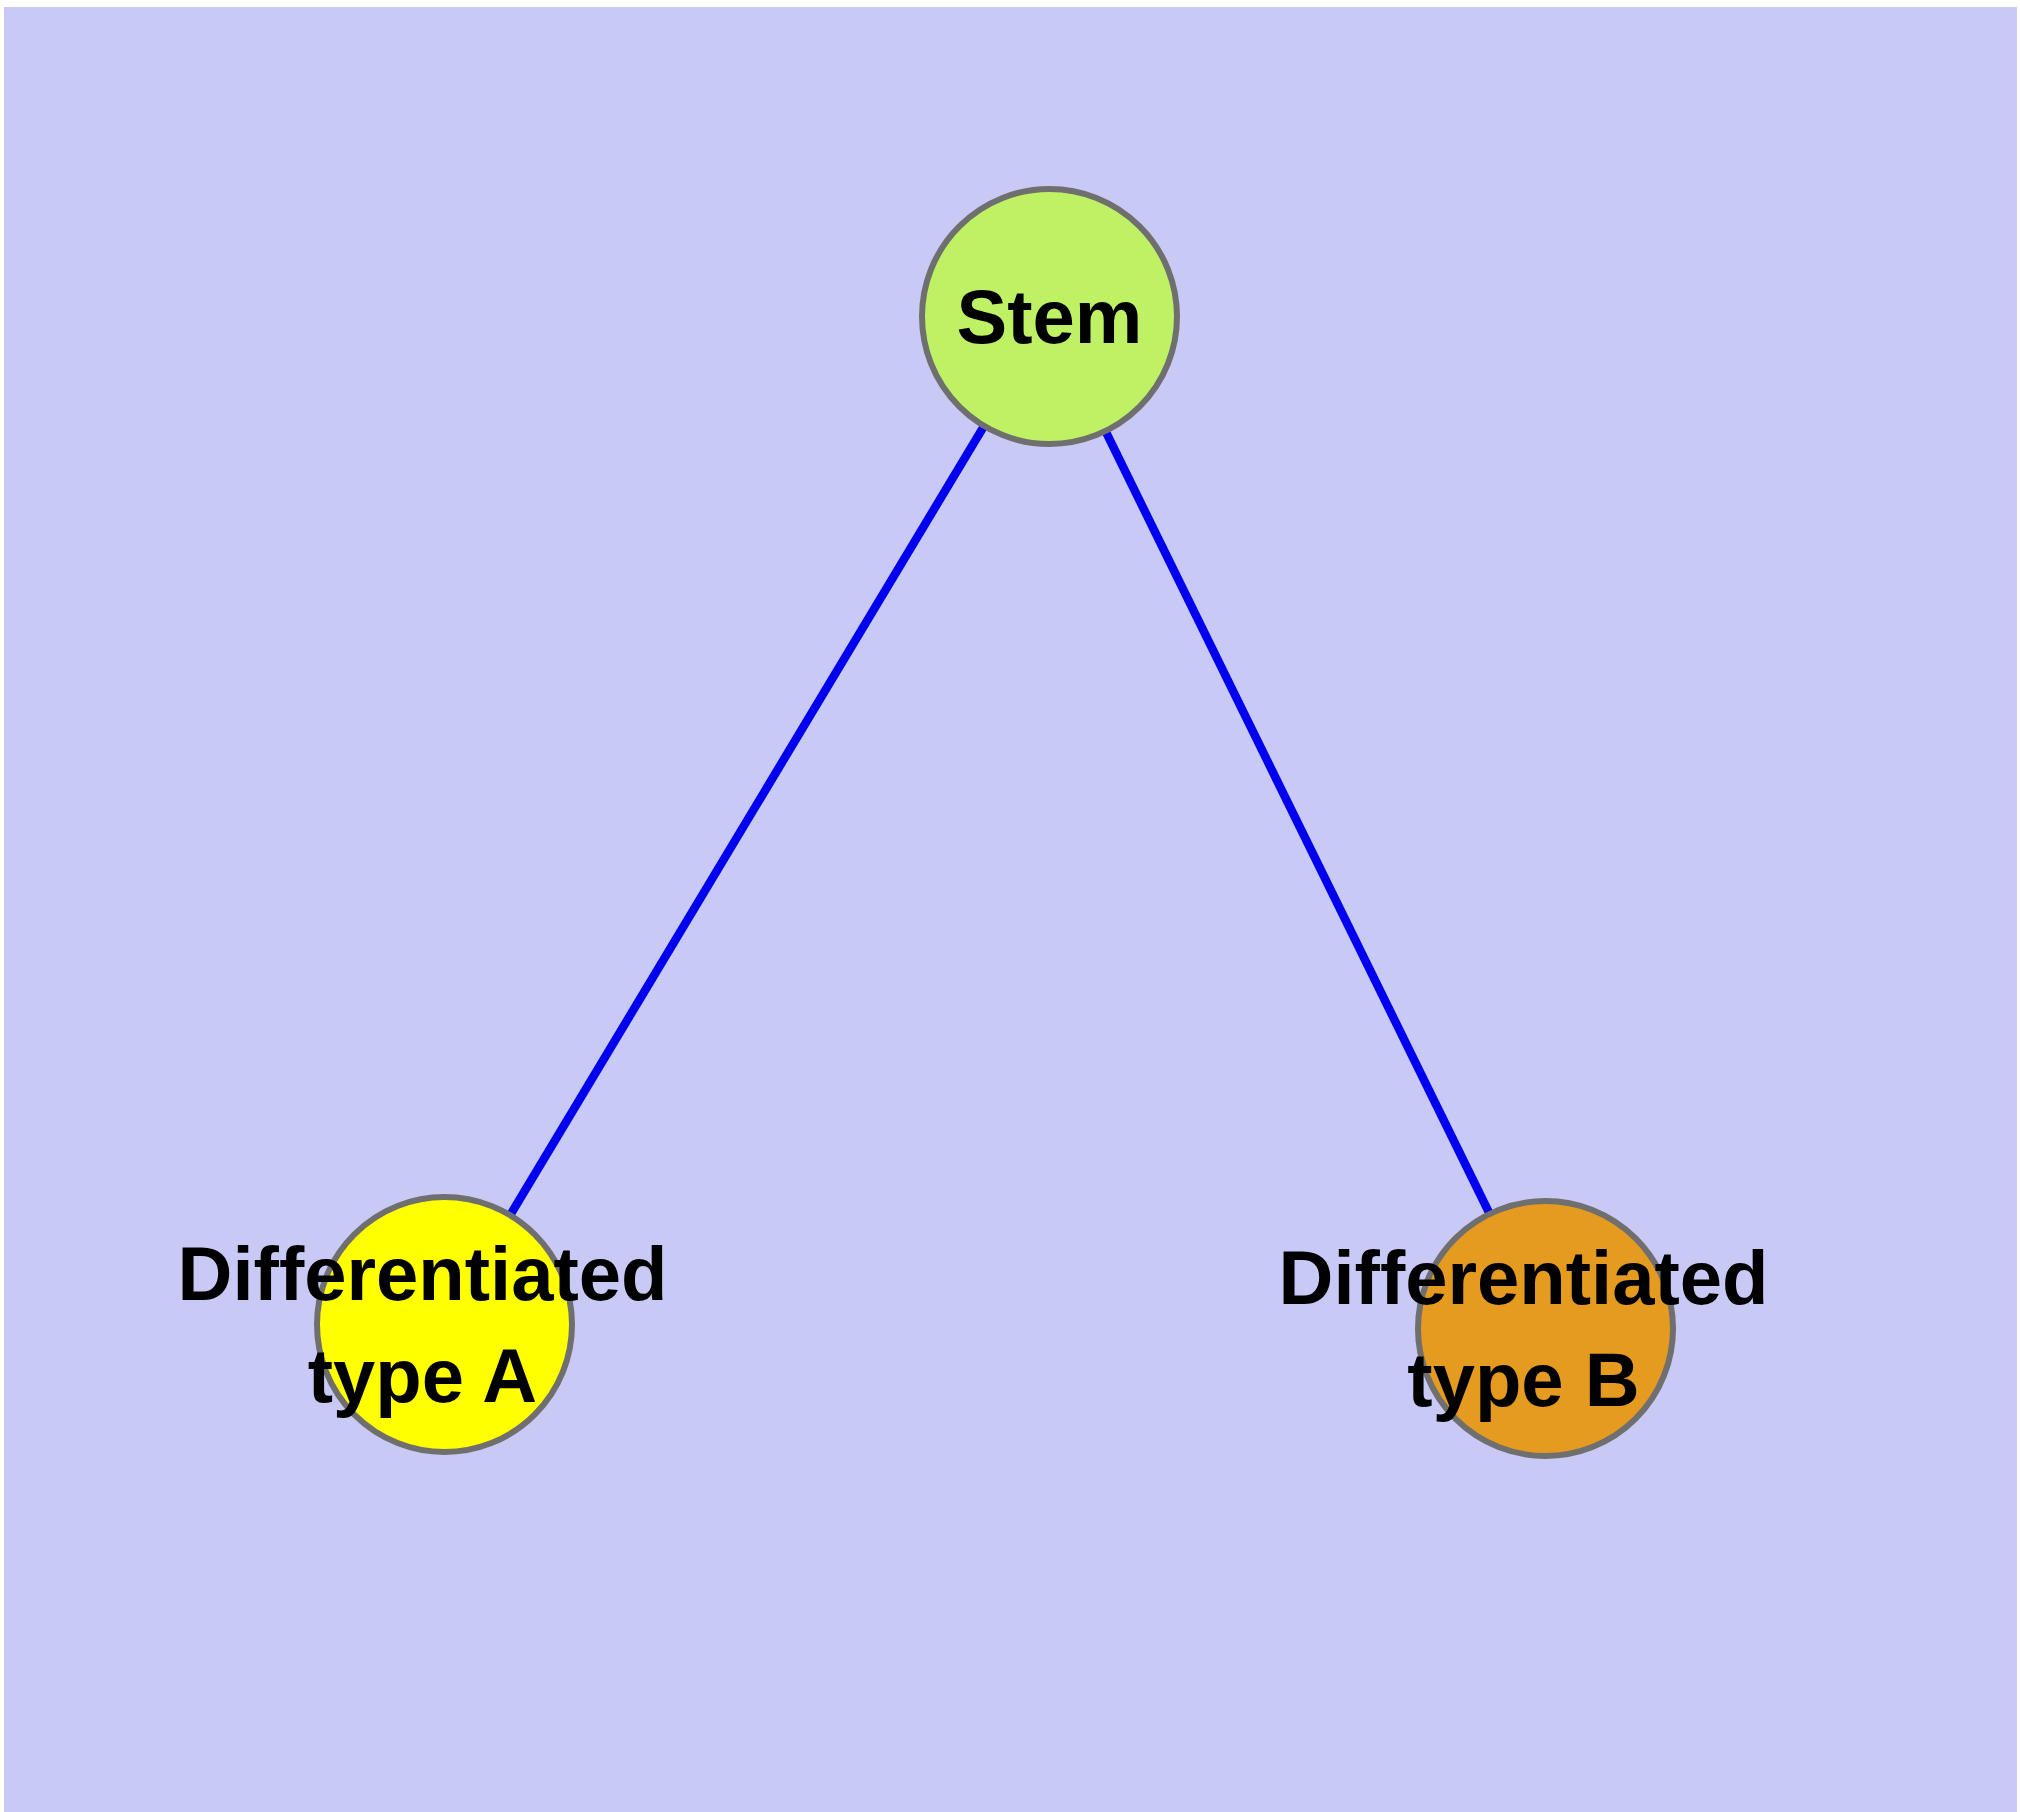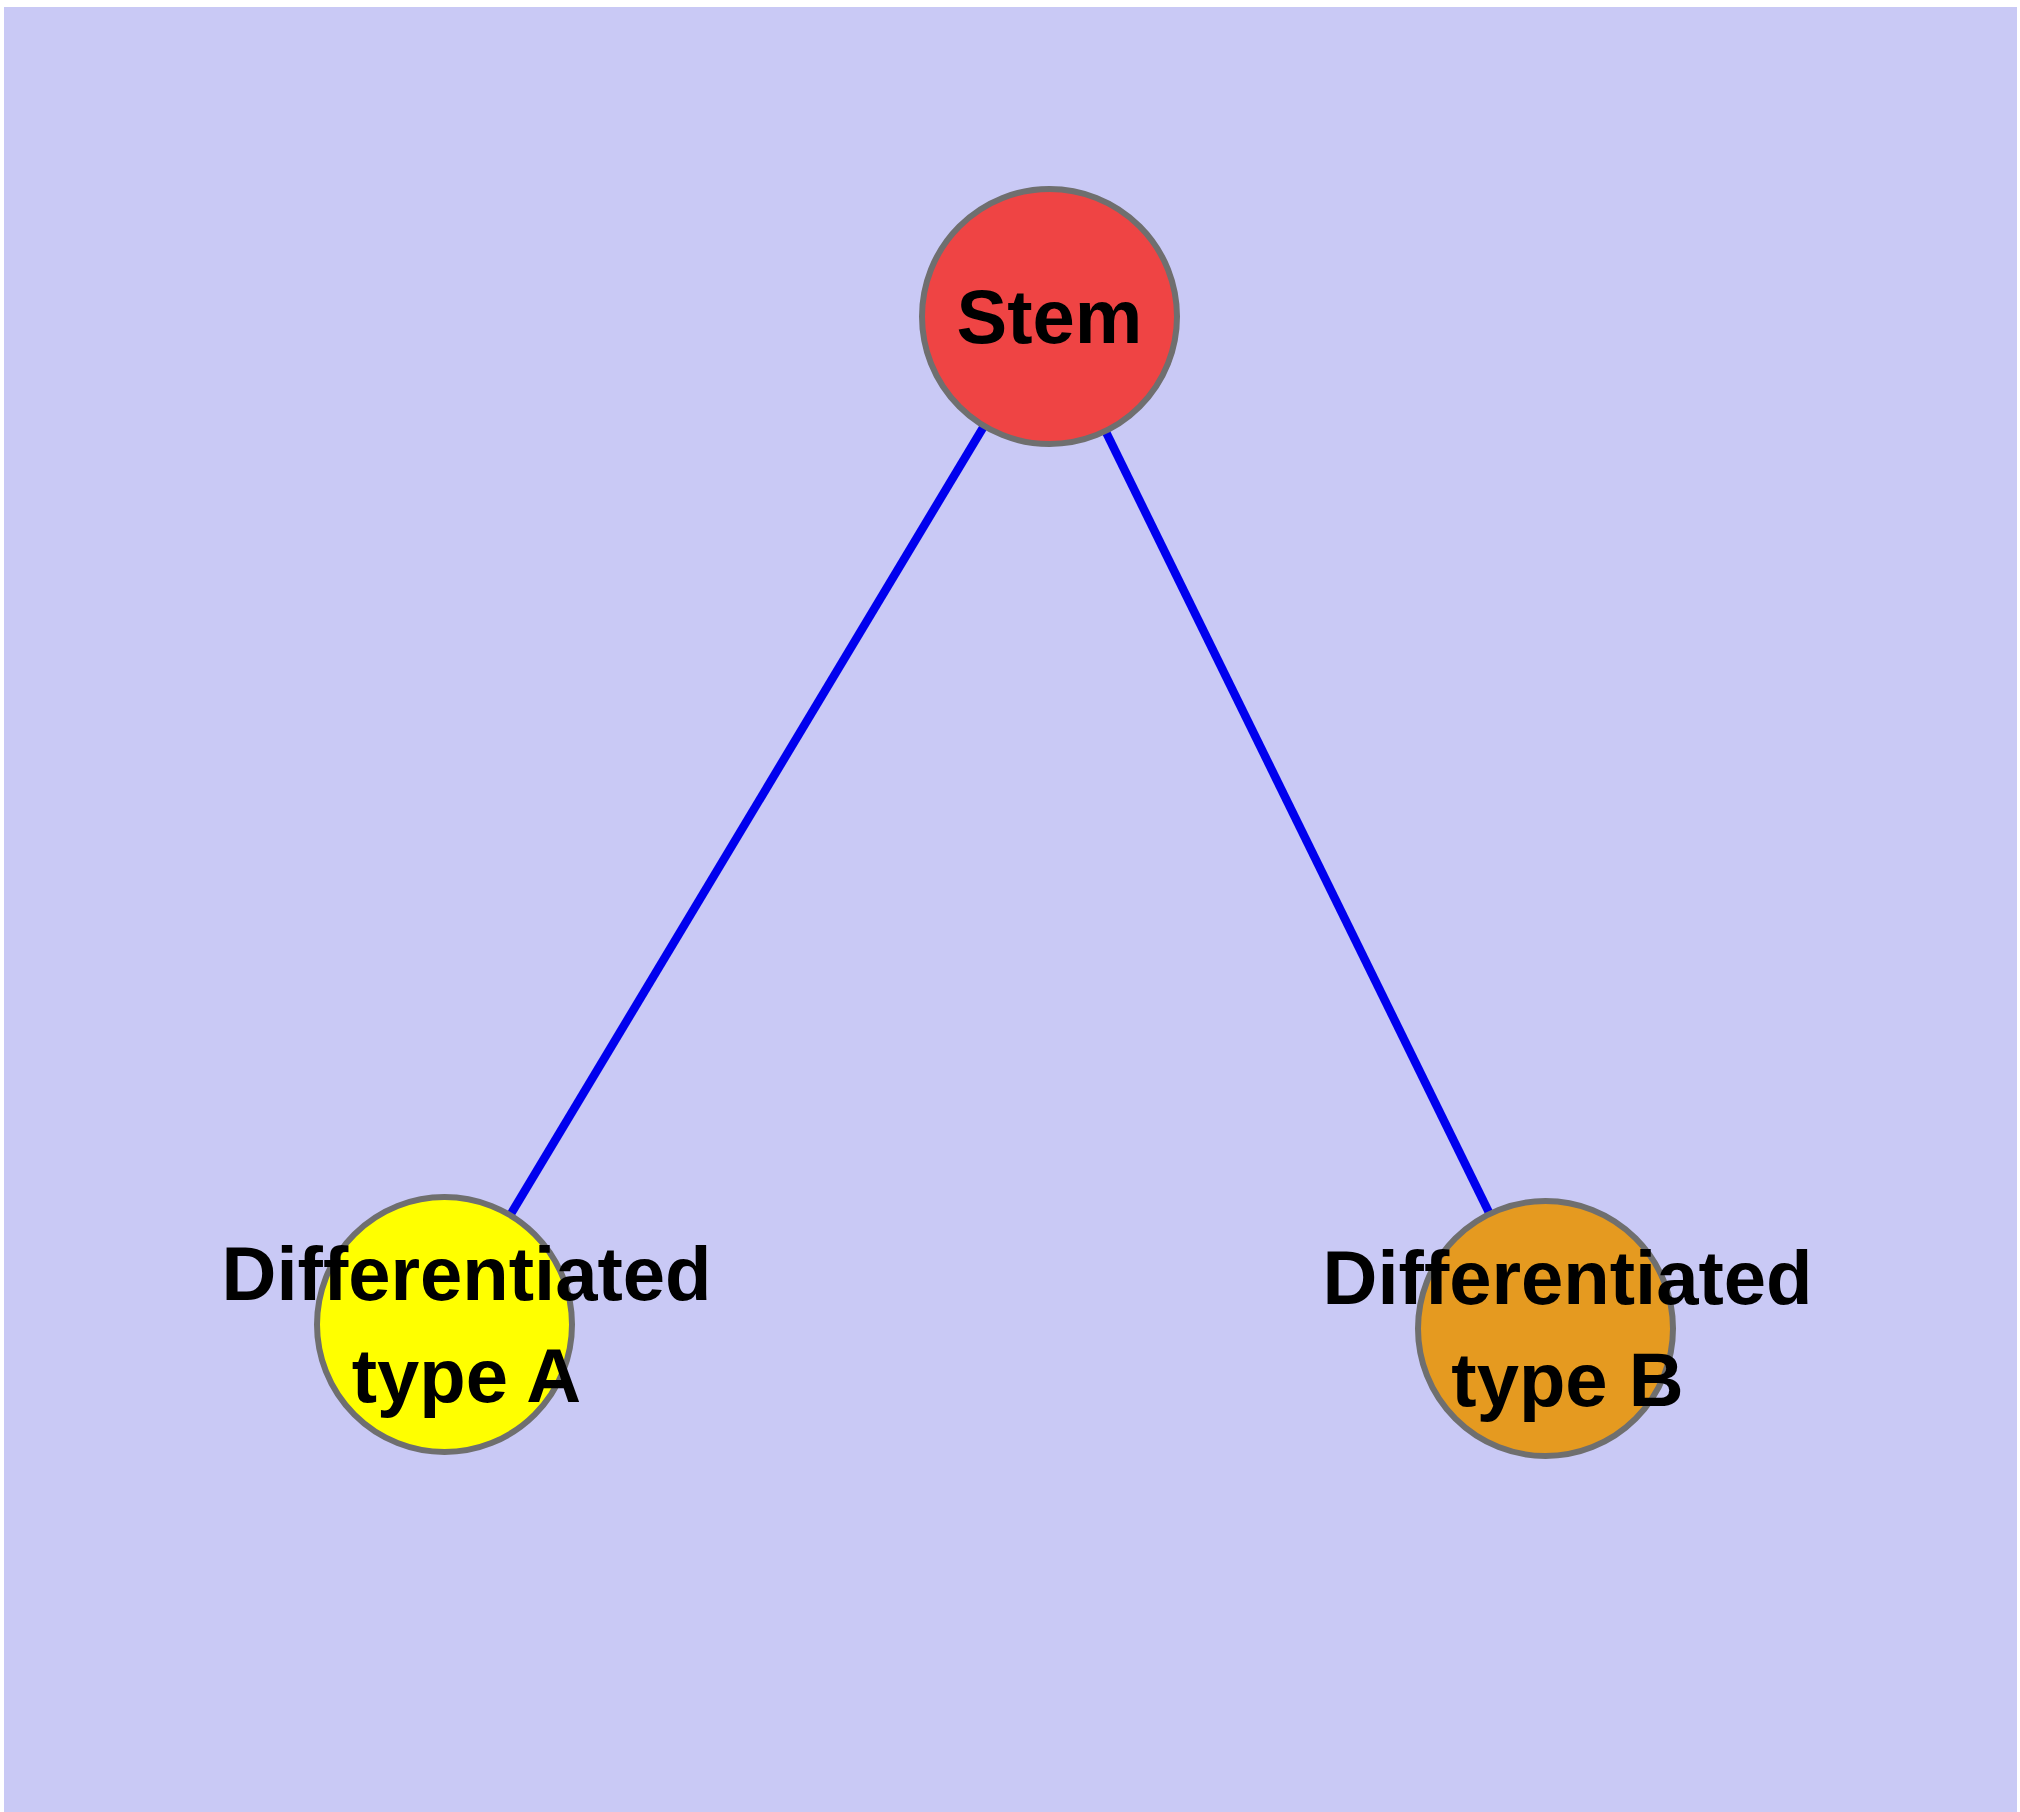--- a/index.html
+++ b/index.html
@@ -48,38 +48,37 @@
     width: max-content;
     text-align: center;
     white-space: pre-line;
     font-weight: 700;
     font-size: 76px;
     line-height: 102px;
     color: #000000;
   }
   .node-label.shift-left {
     left: calc(50% - 22px);
-    margin-left: 44px;
   }
   #node-stem   { left: 919px; top: 186px;  }
   #node-type-a { left: 314px;  top: 1194px; }
   #node-type-b { left: 1415px; top: 1198px; }
 </style>
 </head>
 <body>
 
 <div id="page">
   <div id="canvas" style="background-color: rgb(201, 201, 245);"></div>
 
   <svg id="edges" viewBox="0 0 2384 2138" xmlns="http://www.w3.org/2000/svg">
     <line x1="1238" y1="374" x2="524" y2="1563" style="stroke: rgb(0, 0, 238);"></line>
     <line x1="1238" y1="374" x2="1824" y2="1568" style="stroke: rgb(0, 0, 238);"></line>
   </svg>
 
-  <div class="node" id="node-stem" style="background-color: #ef4444; border-color: rgb(111, 111, 111);">
+  <div class="node" id="node-stem" style="background-color: #bef264; border-color: rgb(111, 111, 111);">
     <div class="node-label">Stem</div>
   </div>
 
   <div class="node" id="node-type-a" style="background-color: rgb(255, 255, 0); border-color: rgb(111, 111, 111);">
     <div class="node-label shift-left">Differentiated
 type A</div>
   </div>
 
   <div class="node" id="node-type-b" style="background-color: rgb(229, 154, 32); border-color: rgb(111, 111, 111);">
     <div class="node-label shift-left">Differentiated

